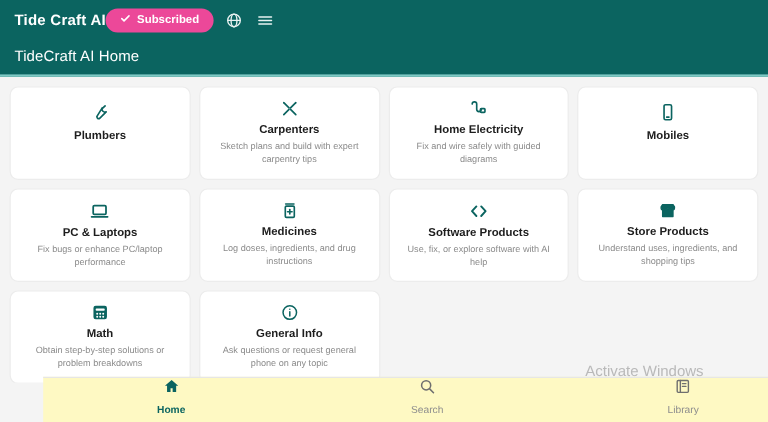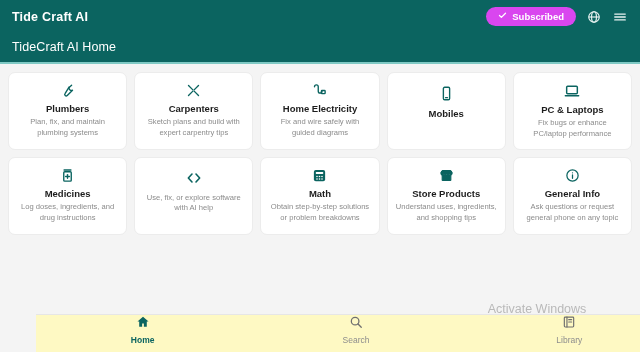--- a/index.html
+++ b/index.html
@@ -16,32 +16,31 @@
     background: #0b6460;
     height: 64px;
     padding: 0 12px;
     position: relative;
     border-bottom: 2px solid #7fc9c4;
   }
   .header-top {
     height: 33px;
     display: flex;
     align-items: center;
-    justify-content: space-between;
   }
   .brand {
     color: #ffffff;
     font-size: 12.5px;
     font-weight: bold;
     letter-spacing: .2px;
   }
   .header-actions { display: flex; align-items: center; gap: 9px; }
   .subscribed-pill {
     display: flex; align-items: center; gap: 5px;
-    background: #d946ef;
+    background: #ec4899;
     color: #ffffff;
     font-size: 9.5px;
     font-weight: bold;
     padding: 4px 12px;
     border-radius: 11px;
     border: none;
     cursor: pointer;
     font-family: "Liberation Sans", sans-serif;
   }
   .check-icon { display: block; }
@@ -59,21 +58,21 @@
   }
 
   
   .content {
     padding: 8px;
     height: 255px;
     overflow: hidden;
   }
   .grid {
     display: grid;
-    grid-template-columns: repeat(5, 1fr);
+    grid-template-columns: repeat(4, 1fr);
     gap: 7px;
   }
   .card {
     background: #ffffff;
     border: 1px solid #ececec;
     border-radius: 7px;
     padding: 10px 6px 12px;
     text-align: center;
     height: 78px;
     cursor: pointer;
@@ -176,21 +175,20 @@
     <div class="grid">
 
       <div class="card">
         <span class="card-icon">
           <svg width="15" height="15" viewBox="0 0 24 24" fill="none" stroke="#0b6460" stroke-width="2.2" stroke-linecap="round" stroke-linejoin="round">
               <path d="M14.7 6.3a4 4 0 0 0 5.3 5.2l-8.4 8.4a2.3 2.3 0 0 1-3.3-3.3z"></path>
               <path d="M18.5 3.5 15 7"></path>
             </svg>
         </span>
         <div class="card-title">Plumbers</div>
-        <div class="card-desc">Plan, fix, and maintain plumbing systems</div>
       </div>
 
       <div class="card">
         <span class="card-icon">
           <svg width="15" height="15" viewBox="0 0 24 24" fill="none" stroke="#0b6460" stroke-width="2.2" stroke-linecap="round" stroke-linejoin="round">
               <path d="M4 4l7 7"></path>
               <path d="M20 4l-7 7"></path>
               <path d="M13 13l7 7"></path>
               <path d="M11 13l-7 7"></path>
             </svg>
@@ -245,49 +243,50 @@
       </div>
 
 
       <div class="card">
         <span class="card-icon">
           <svg width="16" height="16" viewBox="0 0 24 24" fill="none" stroke="#0b6460" stroke-width="2.4" stroke-linecap="round" stroke-linejoin="round">
               <polyline points="9 6 3.5 12 9 18"></polyline>
               <polyline points="15 6 20.5 12 15 18"></polyline>
             </svg>
         </span>
+        <div class="card-title">Software Products</div>
         <div class="card-desc">Use, fix, or explore software with AI help</div>
+      </div>
+
+      <div class="card">
+        <span class="card-icon">
+          <svg width="15" height="15" viewBox="0 0 24 24" fill="#0b6460" stroke="#0b6460" stroke-width="1.6" stroke-linejoin="round">
+              <path d="M3 7l2-3h14l2 3v2a2.2 2.2 0 0 1-4.4 0 2.2 2.2 0 0 1-4.4 0 2.2 2.2 0 0 1-4.4 0A2.2 2.2 0 0 1 3 9z"></path>
+              <path d="M5 11v9h14v-9"></path>
+            </svg>
+        </span>
+        <div class="card-title">Store Products</div>
+        <div class="card-desc">Understand uses, ingredients, and shopping tips</div>
       </div>
 
       <div class="card">
         <span class="card-icon">
           <svg width="15" height="15" viewBox="0 0 24 24" fill="#0b6460">
               <rect x="3" y="3" width="18" height="18" rx="3"></rect>
               <rect x="6" y="6.5" width="12" height="3" rx="1" fill="#ffffff"></rect>
               <circle cx="8" cy="13.5" r="1.3" fill="#ffffff"></circle>
               <circle cx="12" cy="13.5" r="1.3" fill="#ffffff"></circle>
               <circle cx="16" cy="13.5" r="1.3" fill="#ffffff"></circle>
               <circle cx="8" cy="17.5" r="1.3" fill="#ffffff"></circle>
               <circle cx="12" cy="17.5" r="1.3" fill="#ffffff"></circle>
               <circle cx="16" cy="17.5" r="1.3" fill="#ffffff"></circle>
             </svg>
         </span>
         <div class="card-title">Math</div>
         <div class="card-desc">Obtain step-by-step solutions or problem breakdowns</div>
-      </div>
-
-      <div class="card">
-        <span class="card-icon">
-          <svg width="15" height="15" viewBox="0 0 24 24" fill="#0b6460" stroke="#0b6460" stroke-width="1.6" stroke-linejoin="round">
-              <path d="M3 7l2-3h14l2 3v2a2.2 2.2 0 0 1-4.4 0 2.2 2.2 0 0 1-4.4 0 2.2 2.2 0 0 1-4.4 0A2.2 2.2 0 0 1 3 9z"></path>
-              <path d="M5 11v9h14v-9"></path>
-            </svg>
-        </span>
-        <div class="card-title">Store Products</div>
-        <div class="card-desc">Understand uses, ingredients, and shopping tips</div>
       </div>
 
       <div class="card">
         <span class="card-icon">
           <svg width="15" height="15" viewBox="0 0 24 24" fill="none" stroke="#0b6460" stroke-width="2" stroke-linecap="round">
               <circle cx="12" cy="12" r="9"></circle>
               <line x1="12" y1="11" x2="12" y2="16.5"></line>
               <circle cx="12" cy="7.6" r="1" fill="#0b6460" stroke="none"></circle>
             </svg>
         </span>

